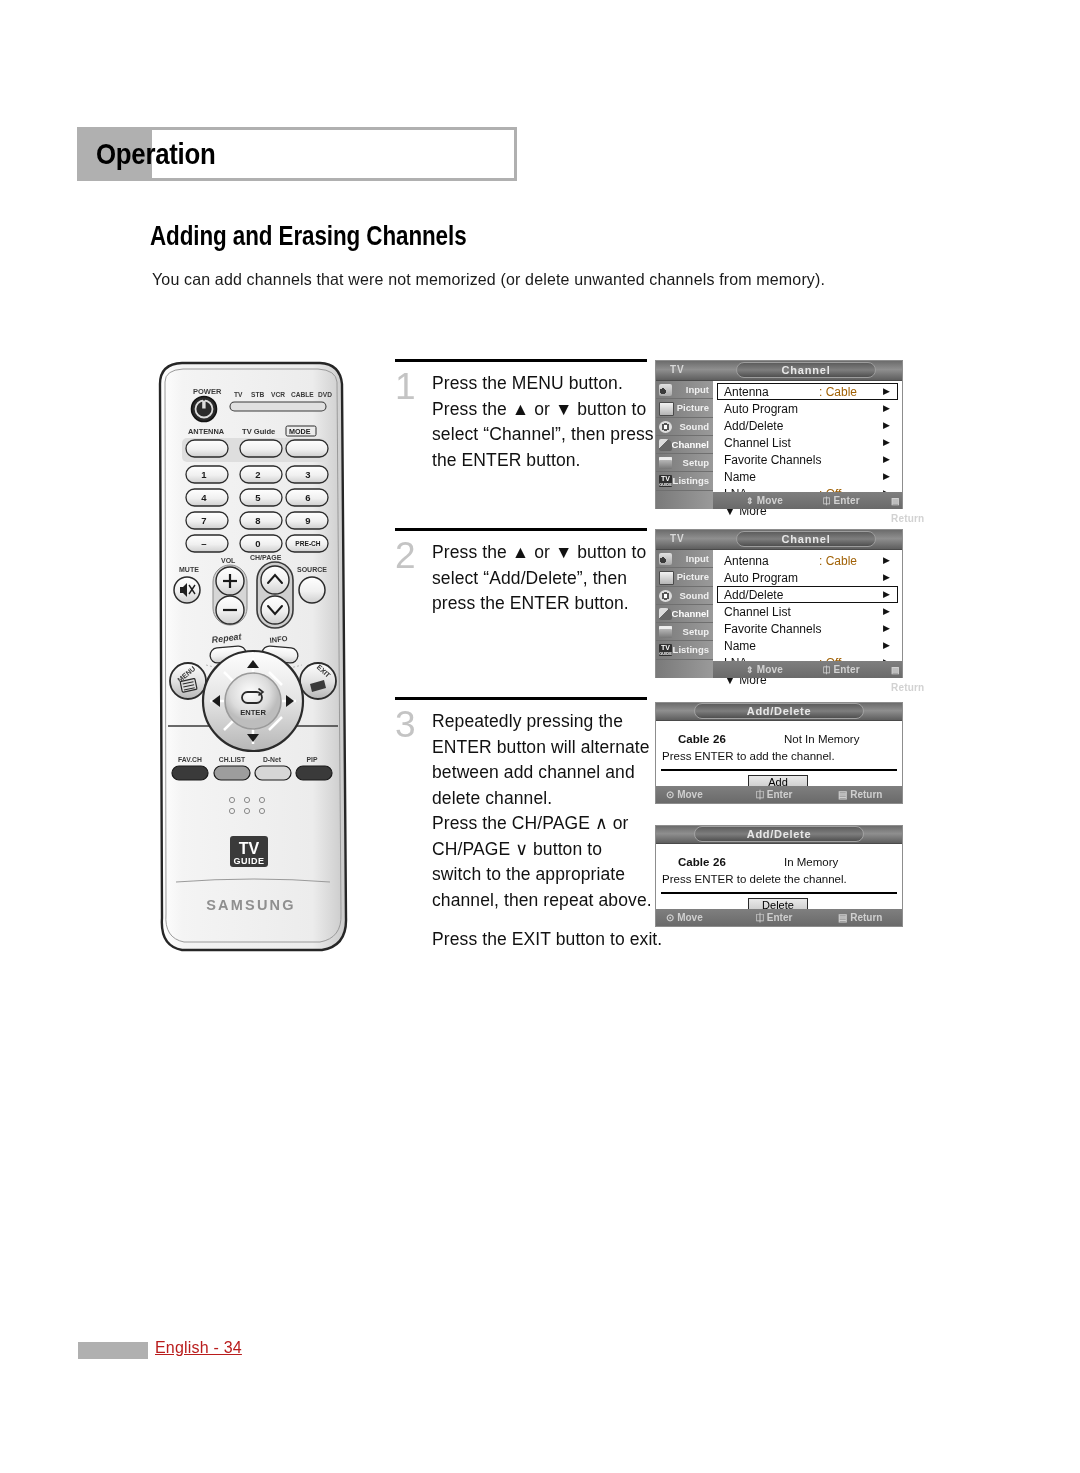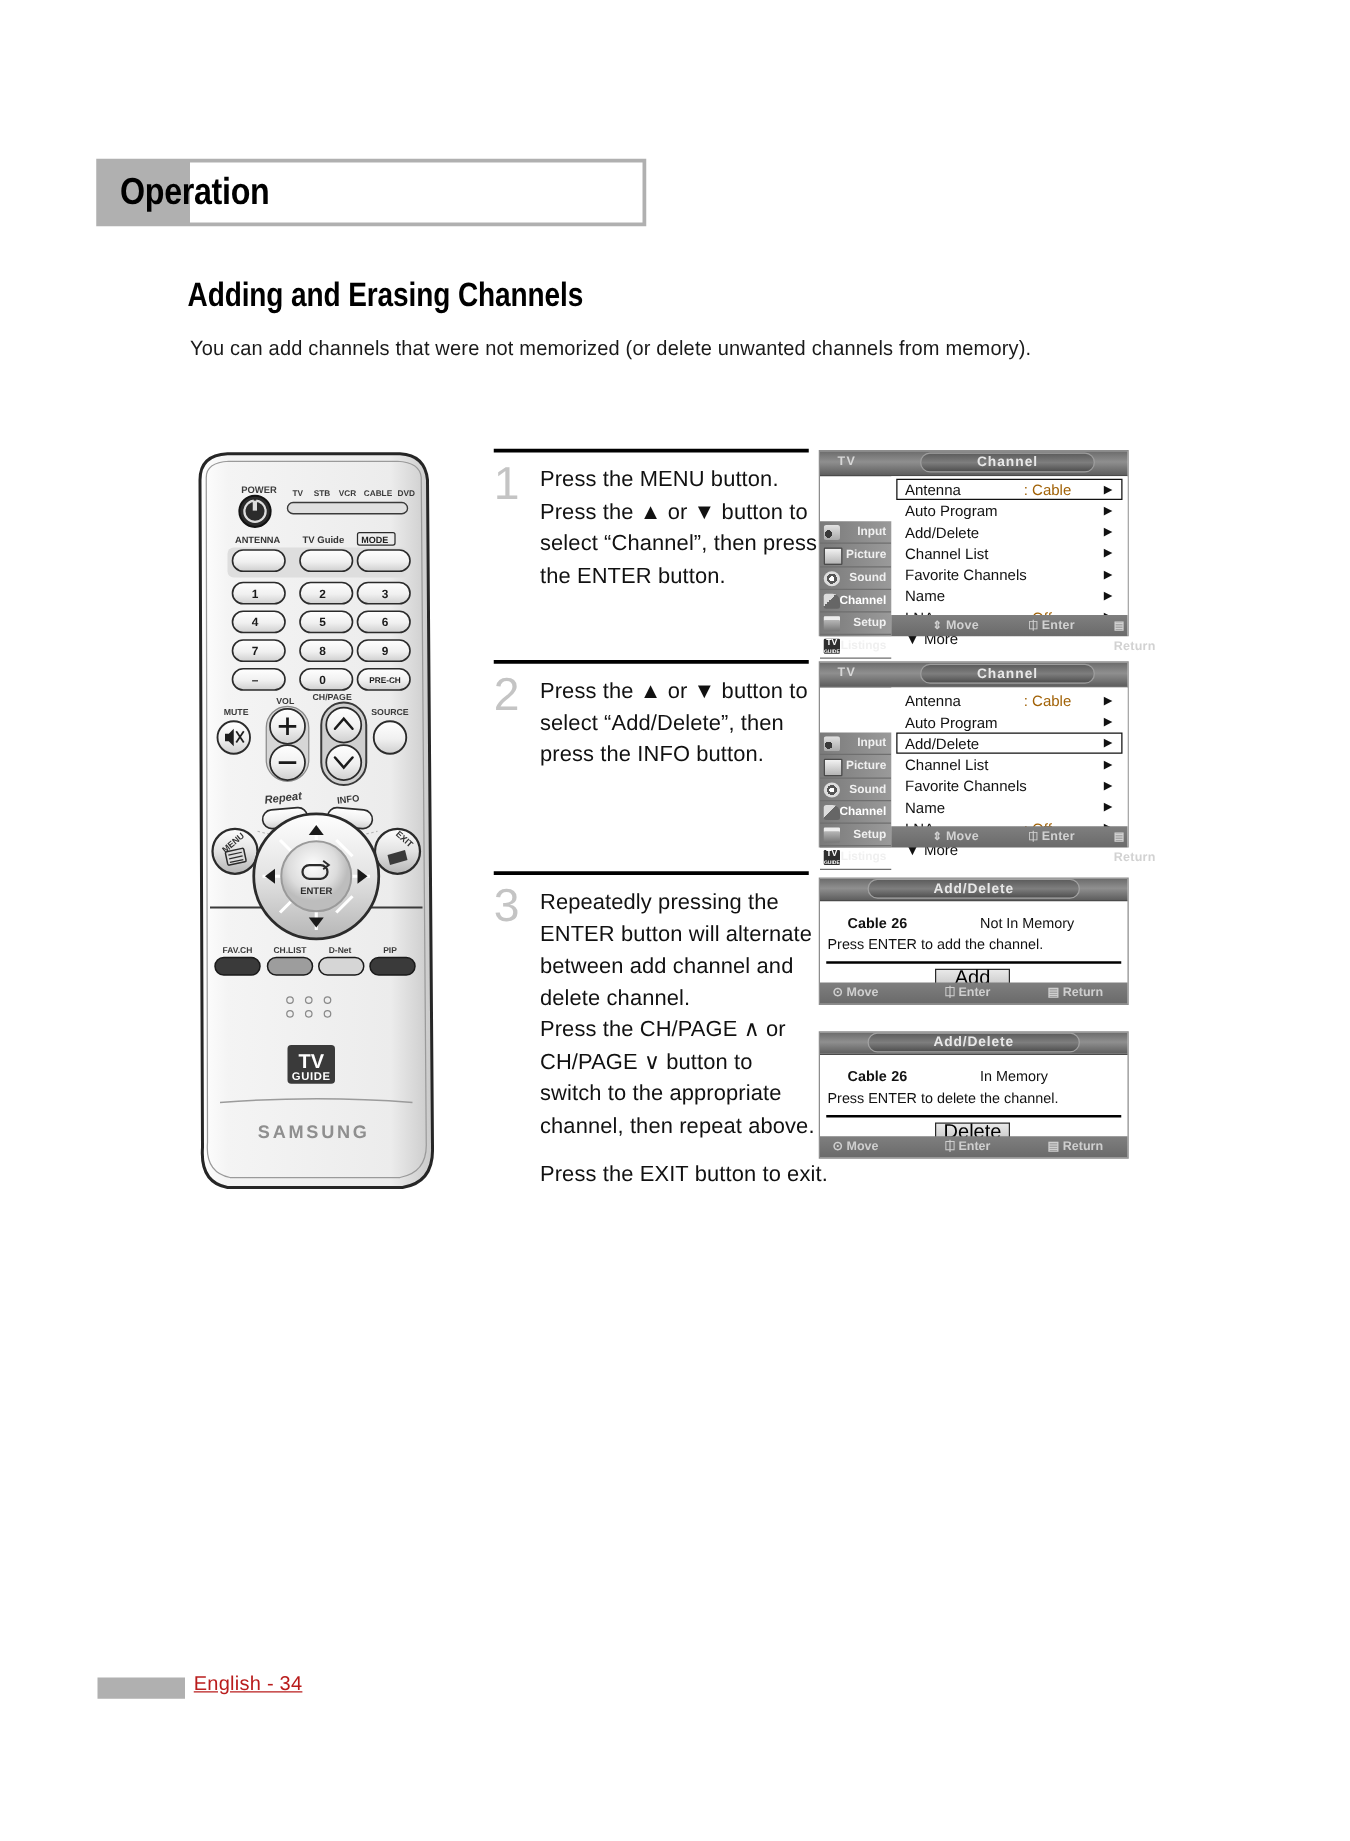--- a/index.html
+++ b/index.html
@@ -158,21 +158,20 @@
   }
 
   .osd-body { position: relative; height: calc(100% - 19px); }
 
   .osd-side {
     position: absolute;
     left: 0; top: 0; bottom: 0;
     width: 57px;
     background: linear-gradient(90deg,#7a7a7a,#9a9a9a);
     border-right: 1px solid #6a6a6a;
-    margin-top: 36px;
   }
   .osd-side-item {
     position: relative;
     height: 18.3px;
     border-bottom: 1px solid #6f6f6f;
     color: #f0f0f0;
     font-size: 9.5px;
     font-weight: bold;
     text-align: right;
     padding-right: 4px;
@@ -286,21 +285,21 @@
   .dlg-status { position:absolute; left: 128px; top: 30px; font-size: 11.5px; color:#111;}
   .dlg-instr  { position:absolute; left: 6px; top: 47px; font-size: 11.5px; color:#111;}
   .dlg-line   { position:absolute; left: 5px; right: 5px; top: 66px; height:2px; background:#000;}
   .dlg-btn {
     position: absolute;
     left: 92px; top: 72px;
     width: 60px; height: 15px;
     background: linear-gradient(#e9e9e9,#c9c9c9);
     border: 1px solid #2a2a2a;
     box-sizing: border-box;
-    font-size: 16px;
+    font-size: 11px;
     line-height: 13px;
     text-align: center;
     color: #000;
   }
 
   
   .remote-wrap { position: absolute; left: 152px; top: 358px; width: 205px; height: 600px; }
 
   
   .footer-bar {
@@ -339,21 +338,21 @@
     <span class="ln">the ENTER button.</span>
   </div>
 </div>
 
 <div class="step" id="step2">
   <div class="rule"></div>
   <div class="num">2</div>
   <div class="body">
     <span class="ln">Press the ▲ or ▼ button to</span>
     <span class="ln">select “Add/Delete”, then</span>
-    <span class="ln">press the INFO button.</span>
+    <span class="ln">press the ENTER button.</span>
   </div>
 </div>
 
 <div class="step" id="step3">
   <div class="rule"></div>
   <div class="num">3</div>
   <div class="body">
     <span class="ln">Repeatedly pressing the</span>
     <span class="ln">ENTER button will alternate</span>
     <span class="ln">between add channel and</span>

